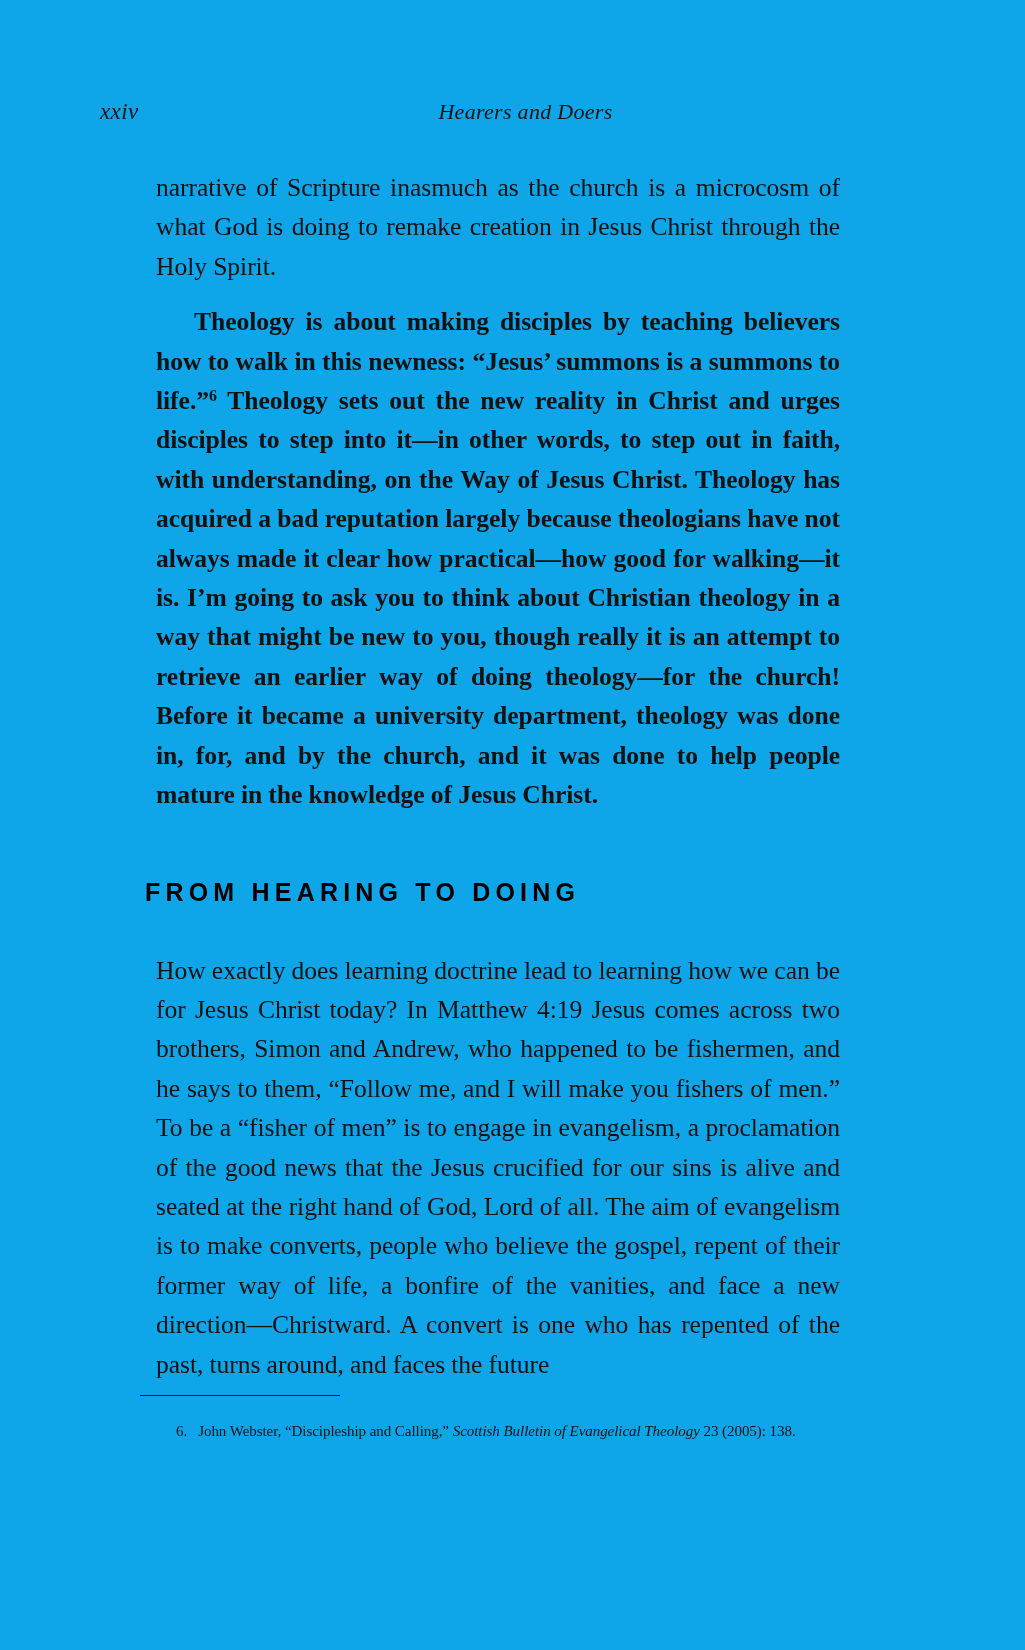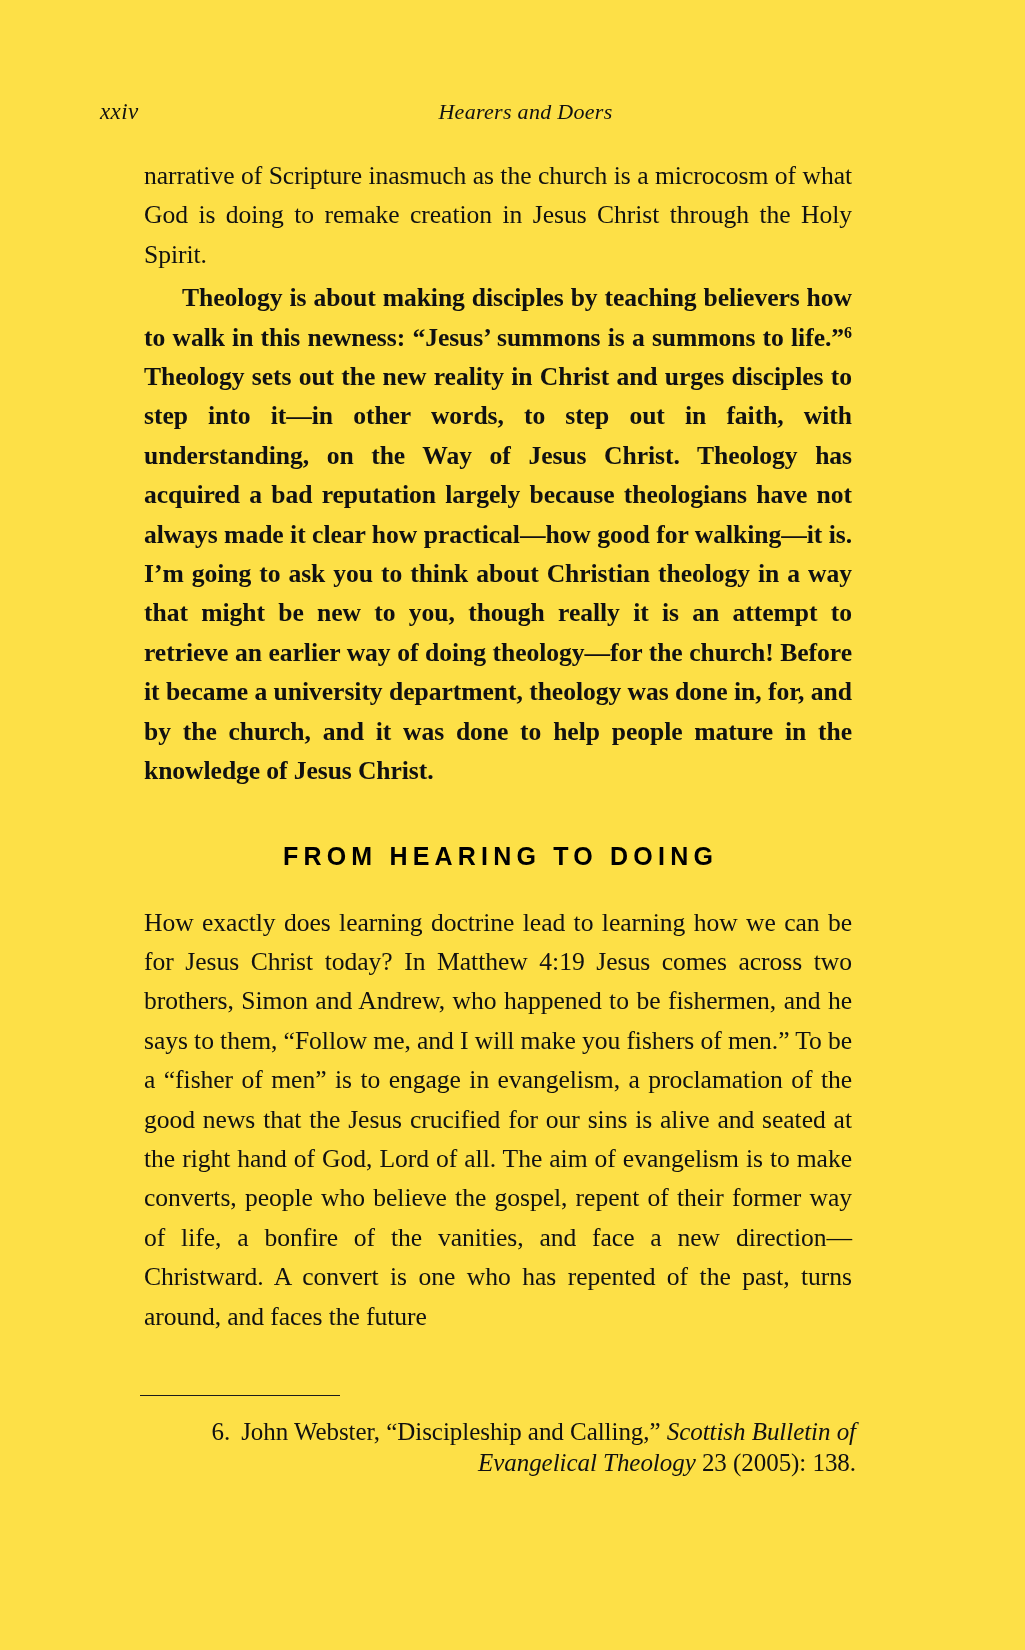--- a/index.html
+++ b/index.html
@@ -6,21 +6,21 @@
   html, body {
     margin: 0;
     padding: 0;
     background: #ffffff;
   }
 
   .page {
     position: relative;
     width: 1025px;
     height: 1650px;
-    background: #fde047;
+    background: #0ea5e9;
     overflow: hidden;
     font-family: "Liberation Serif", "DejaVu Serif", serif;
     color: #111111;
     -webkit-font-smoothing: antialiased;
   }
 
   
   .running-head {
     position: absolute;
     left: 100px;
@@ -57,21 +57,21 @@
 
   
   .textblock {
     position: absolute;
     left: 140px;
     top: 152px;
     width: 716px;
   }
 
   p.body {
-    margin: 4px;
+    margin: 16px;
     font-size: 25.6px;
     line-height: 39.4px;
     text-align: justify;
     text-justify: inter-word;
     letter-spacing: -0.05px;
     word-spacing: -0.2px;
     hyphens: none;
     color: #111111;
   }
 
@@ -88,21 +88,20 @@
     font-size: 0.62em;
     vertical-align: 0.52em;
     line-height: 0;
     letter-spacing: 0;
   }
 
   
   h2.section-heading {
     margin: 0;
     padding: 0;
-    text-align: center;
     font-family: "Liberation Sans", "DejaVu Sans", sans-serif;
     font-weight: bold;
     font-size: 25px;
     letter-spacing: 5.2px;
     color: #000000;
     line-height: 30px;
     padding-left: 5px;
   }
 
   .heading-space-before { height: 46px; }
@@ -120,23 +119,23 @@
     width: 200px;
     height: 0;
     border: 0;
     border-top: 1.6px solid #1a1a1a;
     margin: 0 0 20px 0;
     padding: 0;
   }
 
   p.footnote {
     margin: 0;
-    font-size: 25px;
+    font-size: 15px;
     line-height: 31px;
-    text-align: right;
+    text-align: left;
     color: #111111;
     letter-spacing: -0.05px;
   }
 
   .fn-num-indent { display: inline-block; width: 36px; }
   .fn-gap        { display: inline-block; width: 11px; }
 
   i, em { font-style: italic; }
 </style>
 </head>

